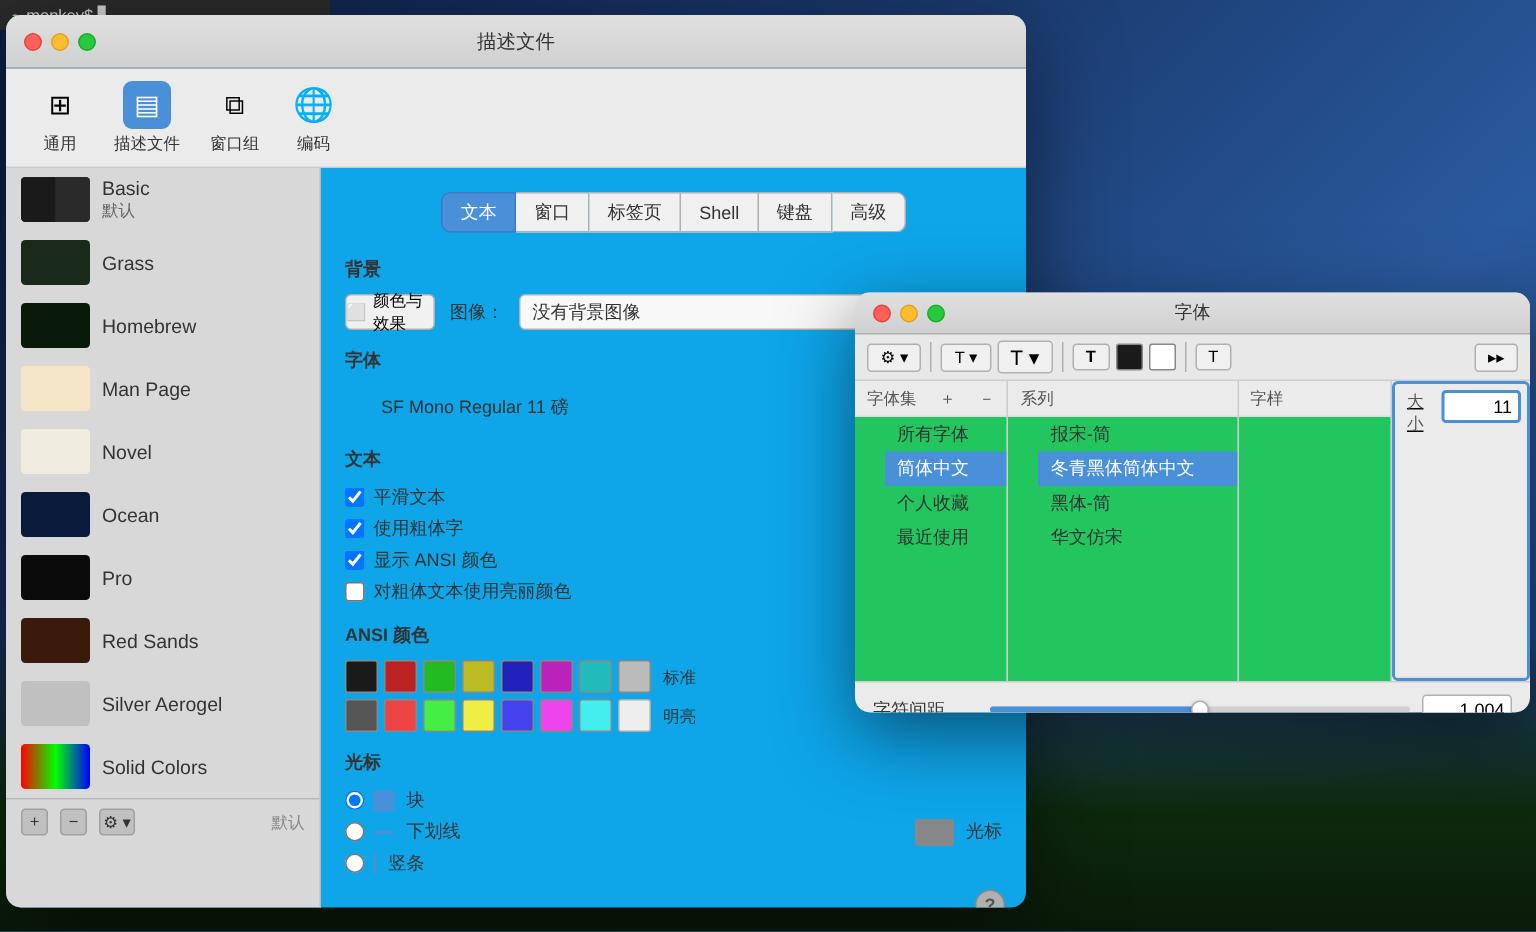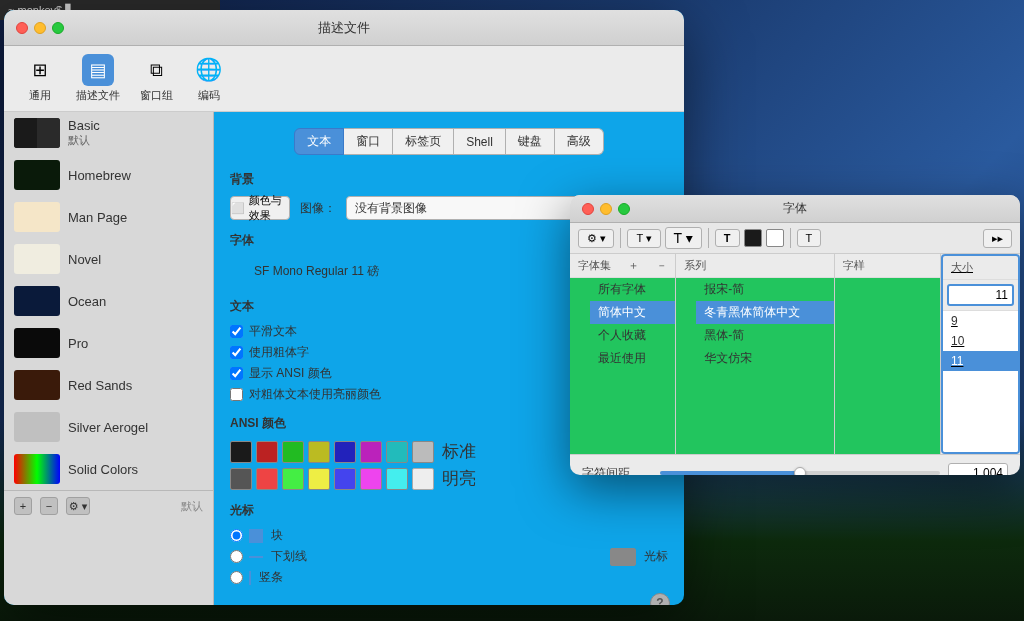--- a/index.html
+++ b/index.html
@@ -309,21 +309,21 @@
     
     .ansi-section { margin-bottom: 12px; }
     .ansi-color {
       width: 22px;
       height: 22px;
       border: 1px solid #888;
       border-radius: 2px;
       cursor: pointer;
     }
     .ansi-label {
-      font-size: 17px;
+      font-size: 11px;
       color: #333;
       margin-left: 4px;
     }
 
     
     .cursor-section { margin-bottom: 8px; }
     .cursor-row {
       display: flex;
       align-items: center;
       gap: 10px;
@@ -457,23 +457,23 @@
       padding: 3px 8px;
       font-size: 12px;
       color: #333;
       cursor: pointer;
     }
     .font-list-item.selected {
       background: #4a90d9;
       color: white;
     }
     .font-size-panel {
-      width: 79px;
-      display: flex;
-      flex-direction: column;
+      width: 92px;
+      display: flex;
+      flex-direction: row;
       text-decoration: underline;
     }
     .font-size-header {
       padding: 4px 8px;
       font-size: 11px;
       color: #555;
       border-bottom: 1px solid #ddd;
     }
     .font-size-input-container {
       padding: 4px;
@@ -630,20 +630,26 @@
 
     <div class="sidebar">
       <div class="sidebar-item">
         <div class="sidebar-thumb thumb-basic">
           <div style="flex:1;background:#1a1a1a;"></div>
           <div style="flex:1;background:#2a2a2a;"></div>
         </div>
         <div class="sidebar-item-info">
           <span class="sidebar-item-name">Basic</span>
           <span class="sidebar-item-sub">默认</span>
+        </div>
+      </div>
+      <div class="sidebar-item">
+        <div class="sidebar-thumb thumb-grass"></div>
+        <div class="sidebar-item-info">
+          <span class="sidebar-item-name">Grass</span>
         </div>
       </div>
       <div class="sidebar-item">
         <div class="sidebar-thumb thumb-homebrew"></div>
         <div class="sidebar-item-info">
           <span class="sidebar-item-name">Homebrew</span>
         </div>
       </div>
       <div class="sidebar-item">
         <div class="sidebar-thumb thumb-manpage"></div>

